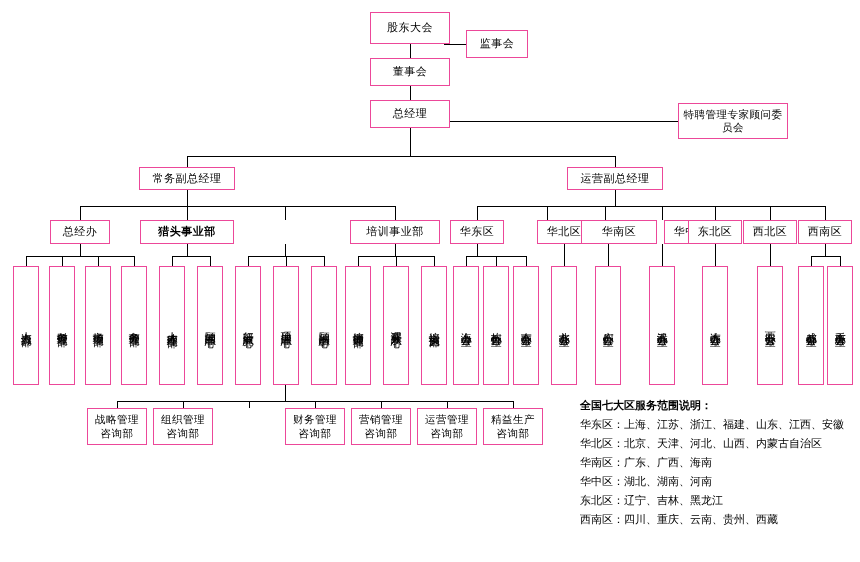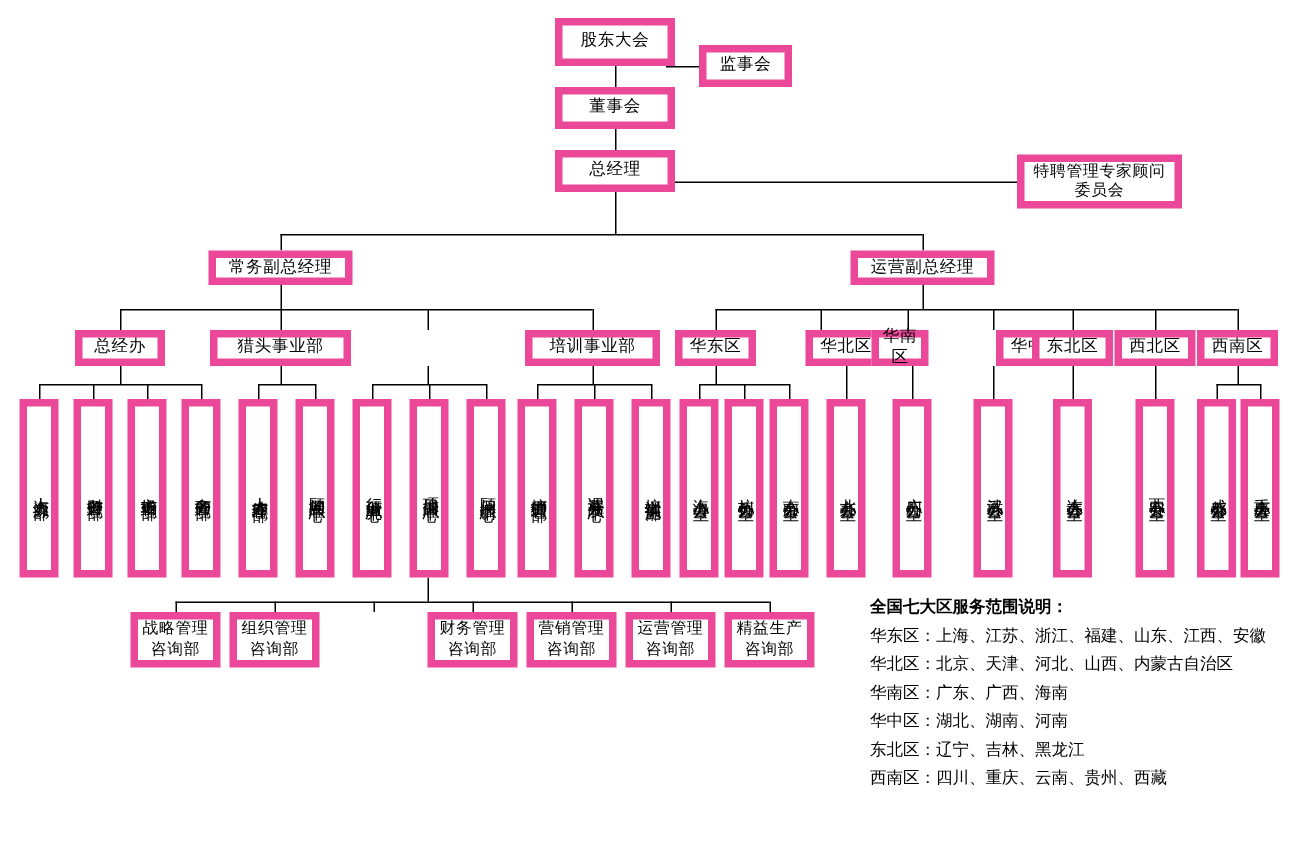--- a/index.html
+++ b/index.html
@@ -8,21 +8,21 @@
     background:#ffffff;
     font-family:"Liberation Sans","DejaVu Sans",sans-serif;
     color:#000;
     position:relative;
     overflow:hidden;
   }
   #canvas{position:absolute;left:0;top:0;width:860px;height:562px;}
   .node{
     position:absolute;
     box-sizing:border-box;
-    border:5px solid #ec4899;
+    border:1px solid #ec4899;
     background:#fff;
     display:flex;
     align-items:center;
     justify-content:center;
     text-align:center;
     font-size:11px;
     line-height:1.25;
     letter-spacing:0.5px;
     z-index:3;
   }
@@ -151,26 +151,26 @@
 
   <div class="node h" style="left:370px;top:100px;width:80px;height:28px;">总经理</div>
 
   <div class="node h two" style="left:678px;top:103px;width:110px;height:36px;padding:12px 4px;">特聘管理专家顾问委员会</div>
 
   <div class="node h" style="left:139px;top:167px;width:96px;height:23px;">常务副总经理</div>
 
   <div class="node h" style="left:567px;top:167px;width:96px;height:23px;">运营副总经理</div>
 
   <div class="node h" style="left:50px;top:220px;width:60px;height:24px;">总经办</div>
-  <div class="node h" style="left:140px;top:220px;width:94px;height:24px;">猎头事业部</div>
+  <div class="node h" style="left:140px;top:220px;width:94px;height:24px;font-weight:bold;">猎头事业部</div>
   <div class="node h" style="left:350px;top:220px;width:90px;height:24px;">培训事业部</div>
 
   <div class="node h" style="left:450px;top:220px;width:54px;height:24px;">华东区</div>
   <div class="node h" style="left:537px;top:220px;width:54px;height:24px;">华北区</div>
-  <div class="node h" style="left:581px;top:220px;width:38px;height:24px;">华南区</div>
+  <div class="node h" style="left:581px;top:220px;width:76px;height:24px;">华南区</div>
   <div class="node h" style="left:664px;top:220px;width:54px;height:24px;">华中区</div>
   <div class="node h" style="left:688px;top:220px;width:54px;height:24px;">东北区</div>
   <div class="node h" style="left:743px;top:220px;width:54px;height:24px;">西北区</div>
   <div class="node h" style="left:798px;top:220px;width:54px;height:24px;">西南区</div>
 
   <div class="node v" style="left:13px;top:266px;width:26px;height:119px;">人力资源部</div>
   <div class="node v" style="left:49px;top:266px;width:26px;height:119px;">财务管理部</div>
   <div class="node v" style="left:85px;top:266px;width:26px;height:119px;">市场管理部</div>
   <div class="node v" style="left:121px;top:266px;width:26px;height:119px;">商务管理部</div>
 

